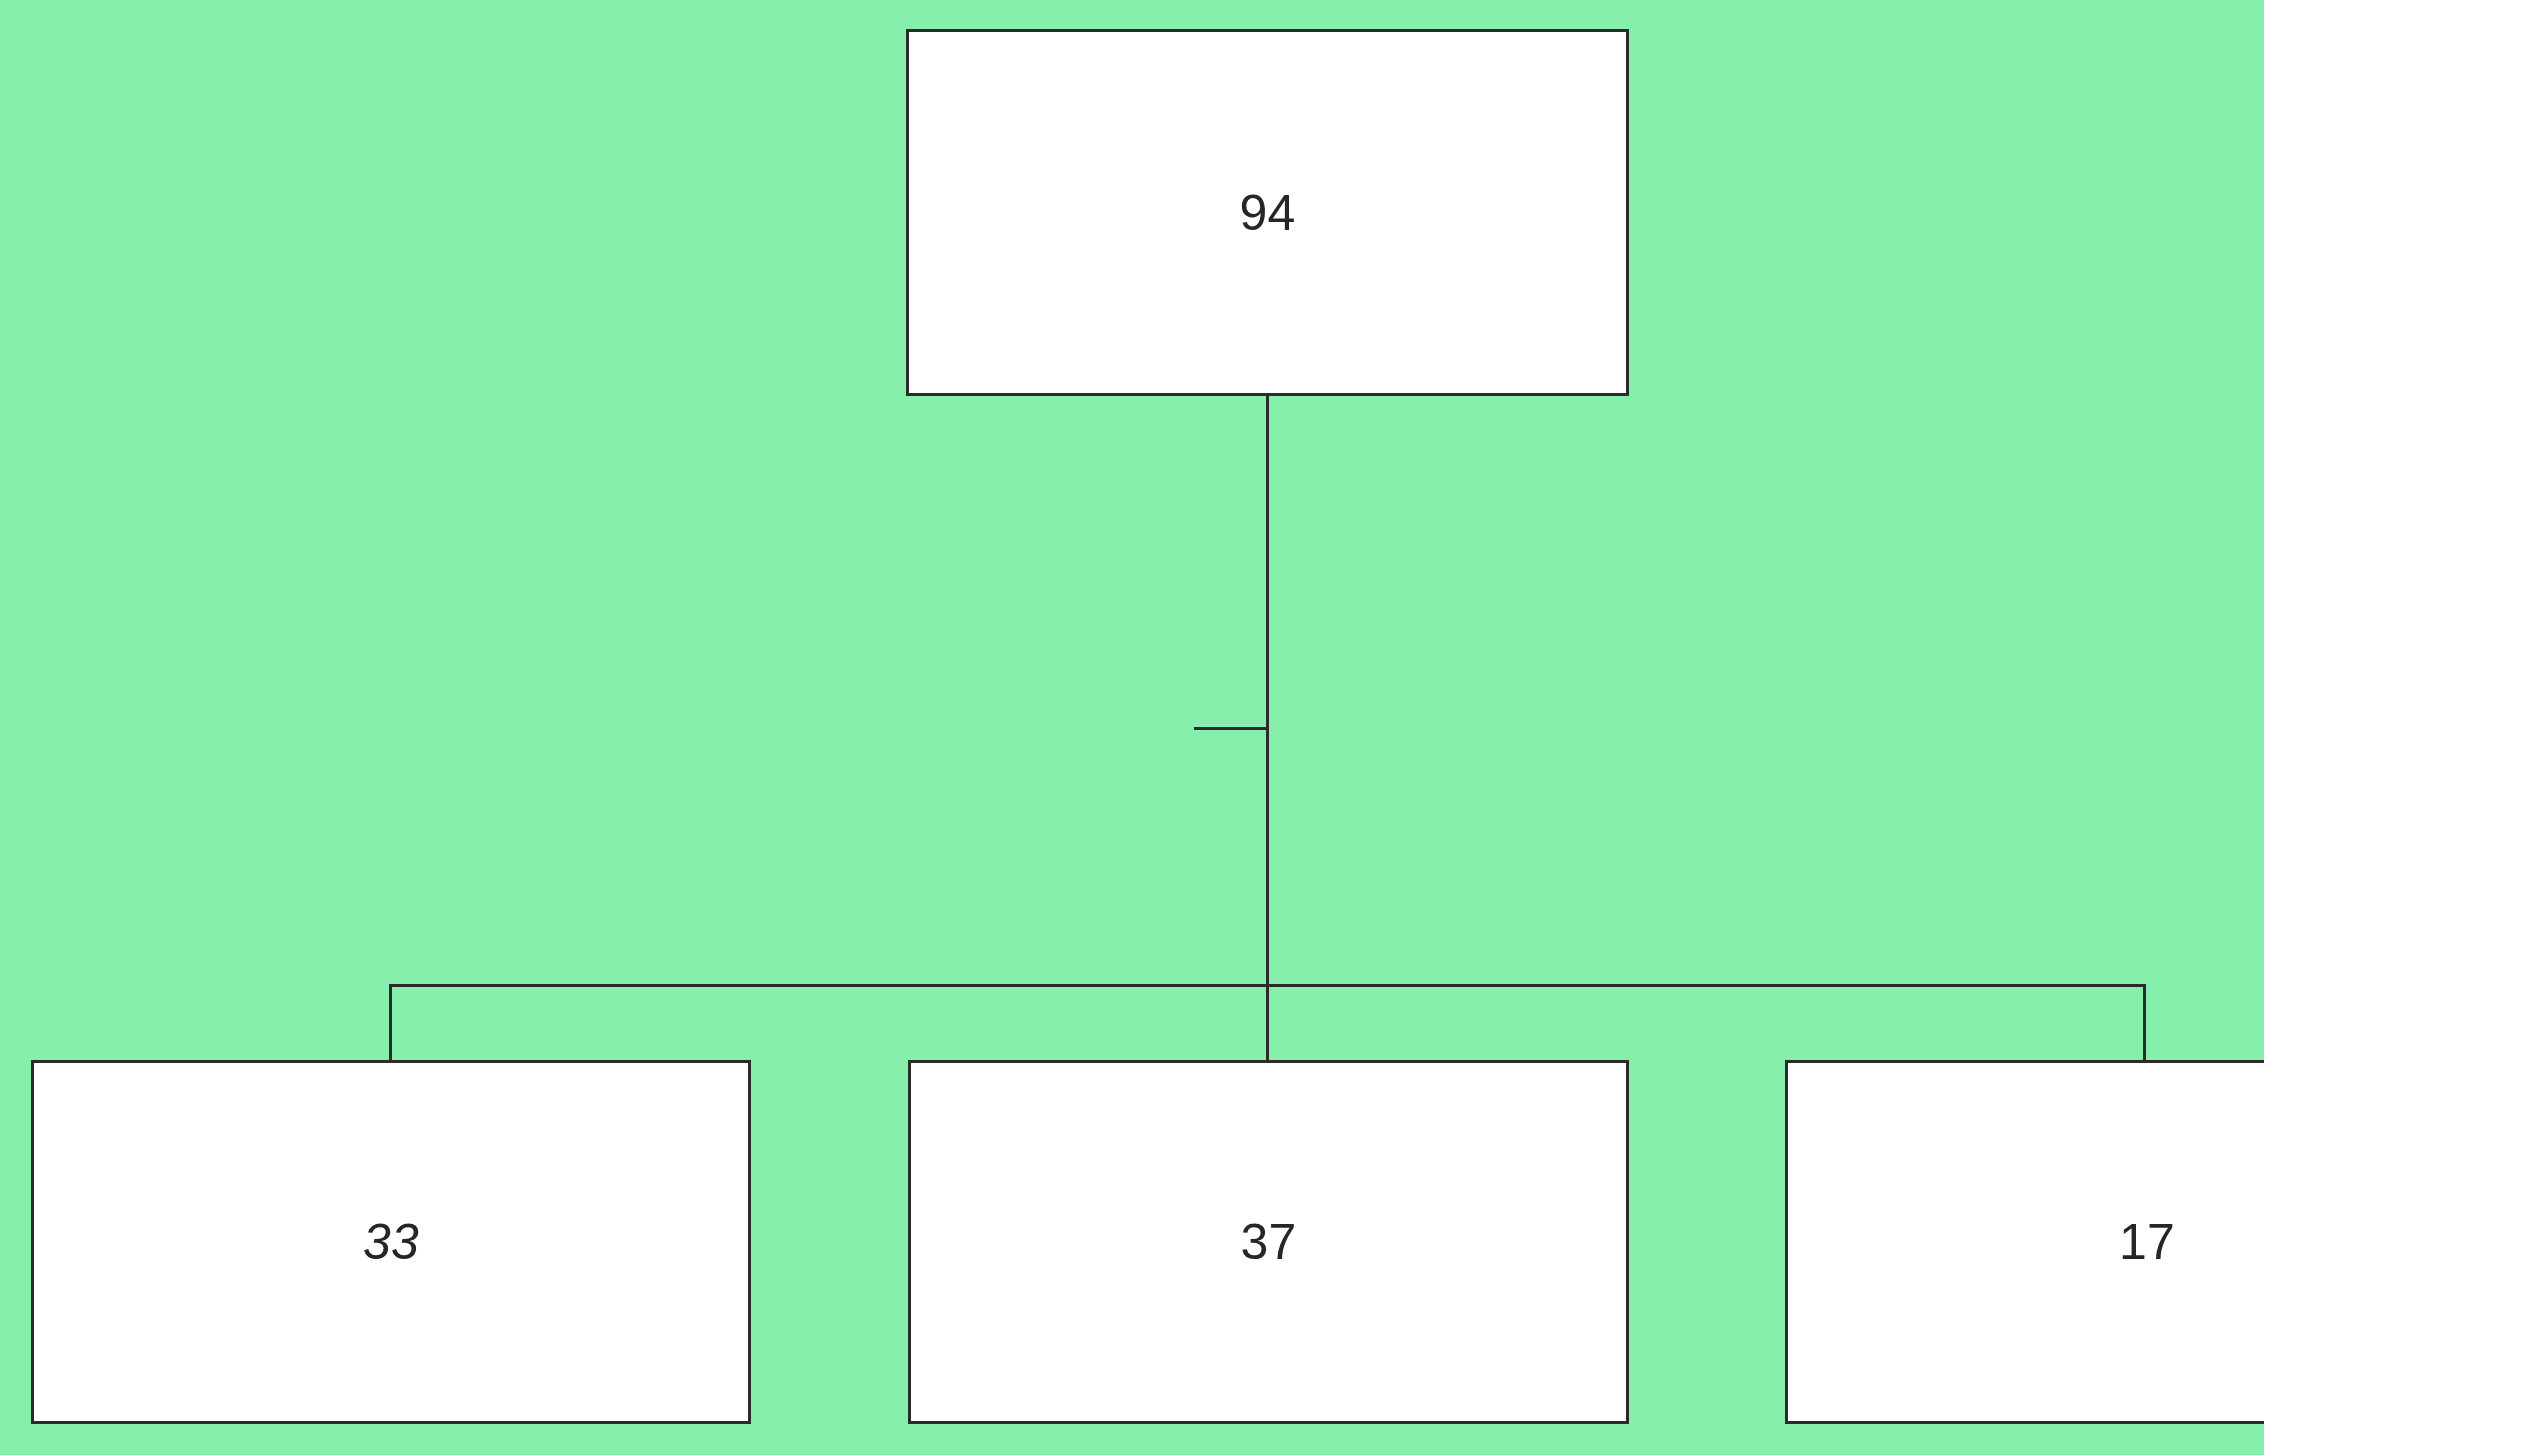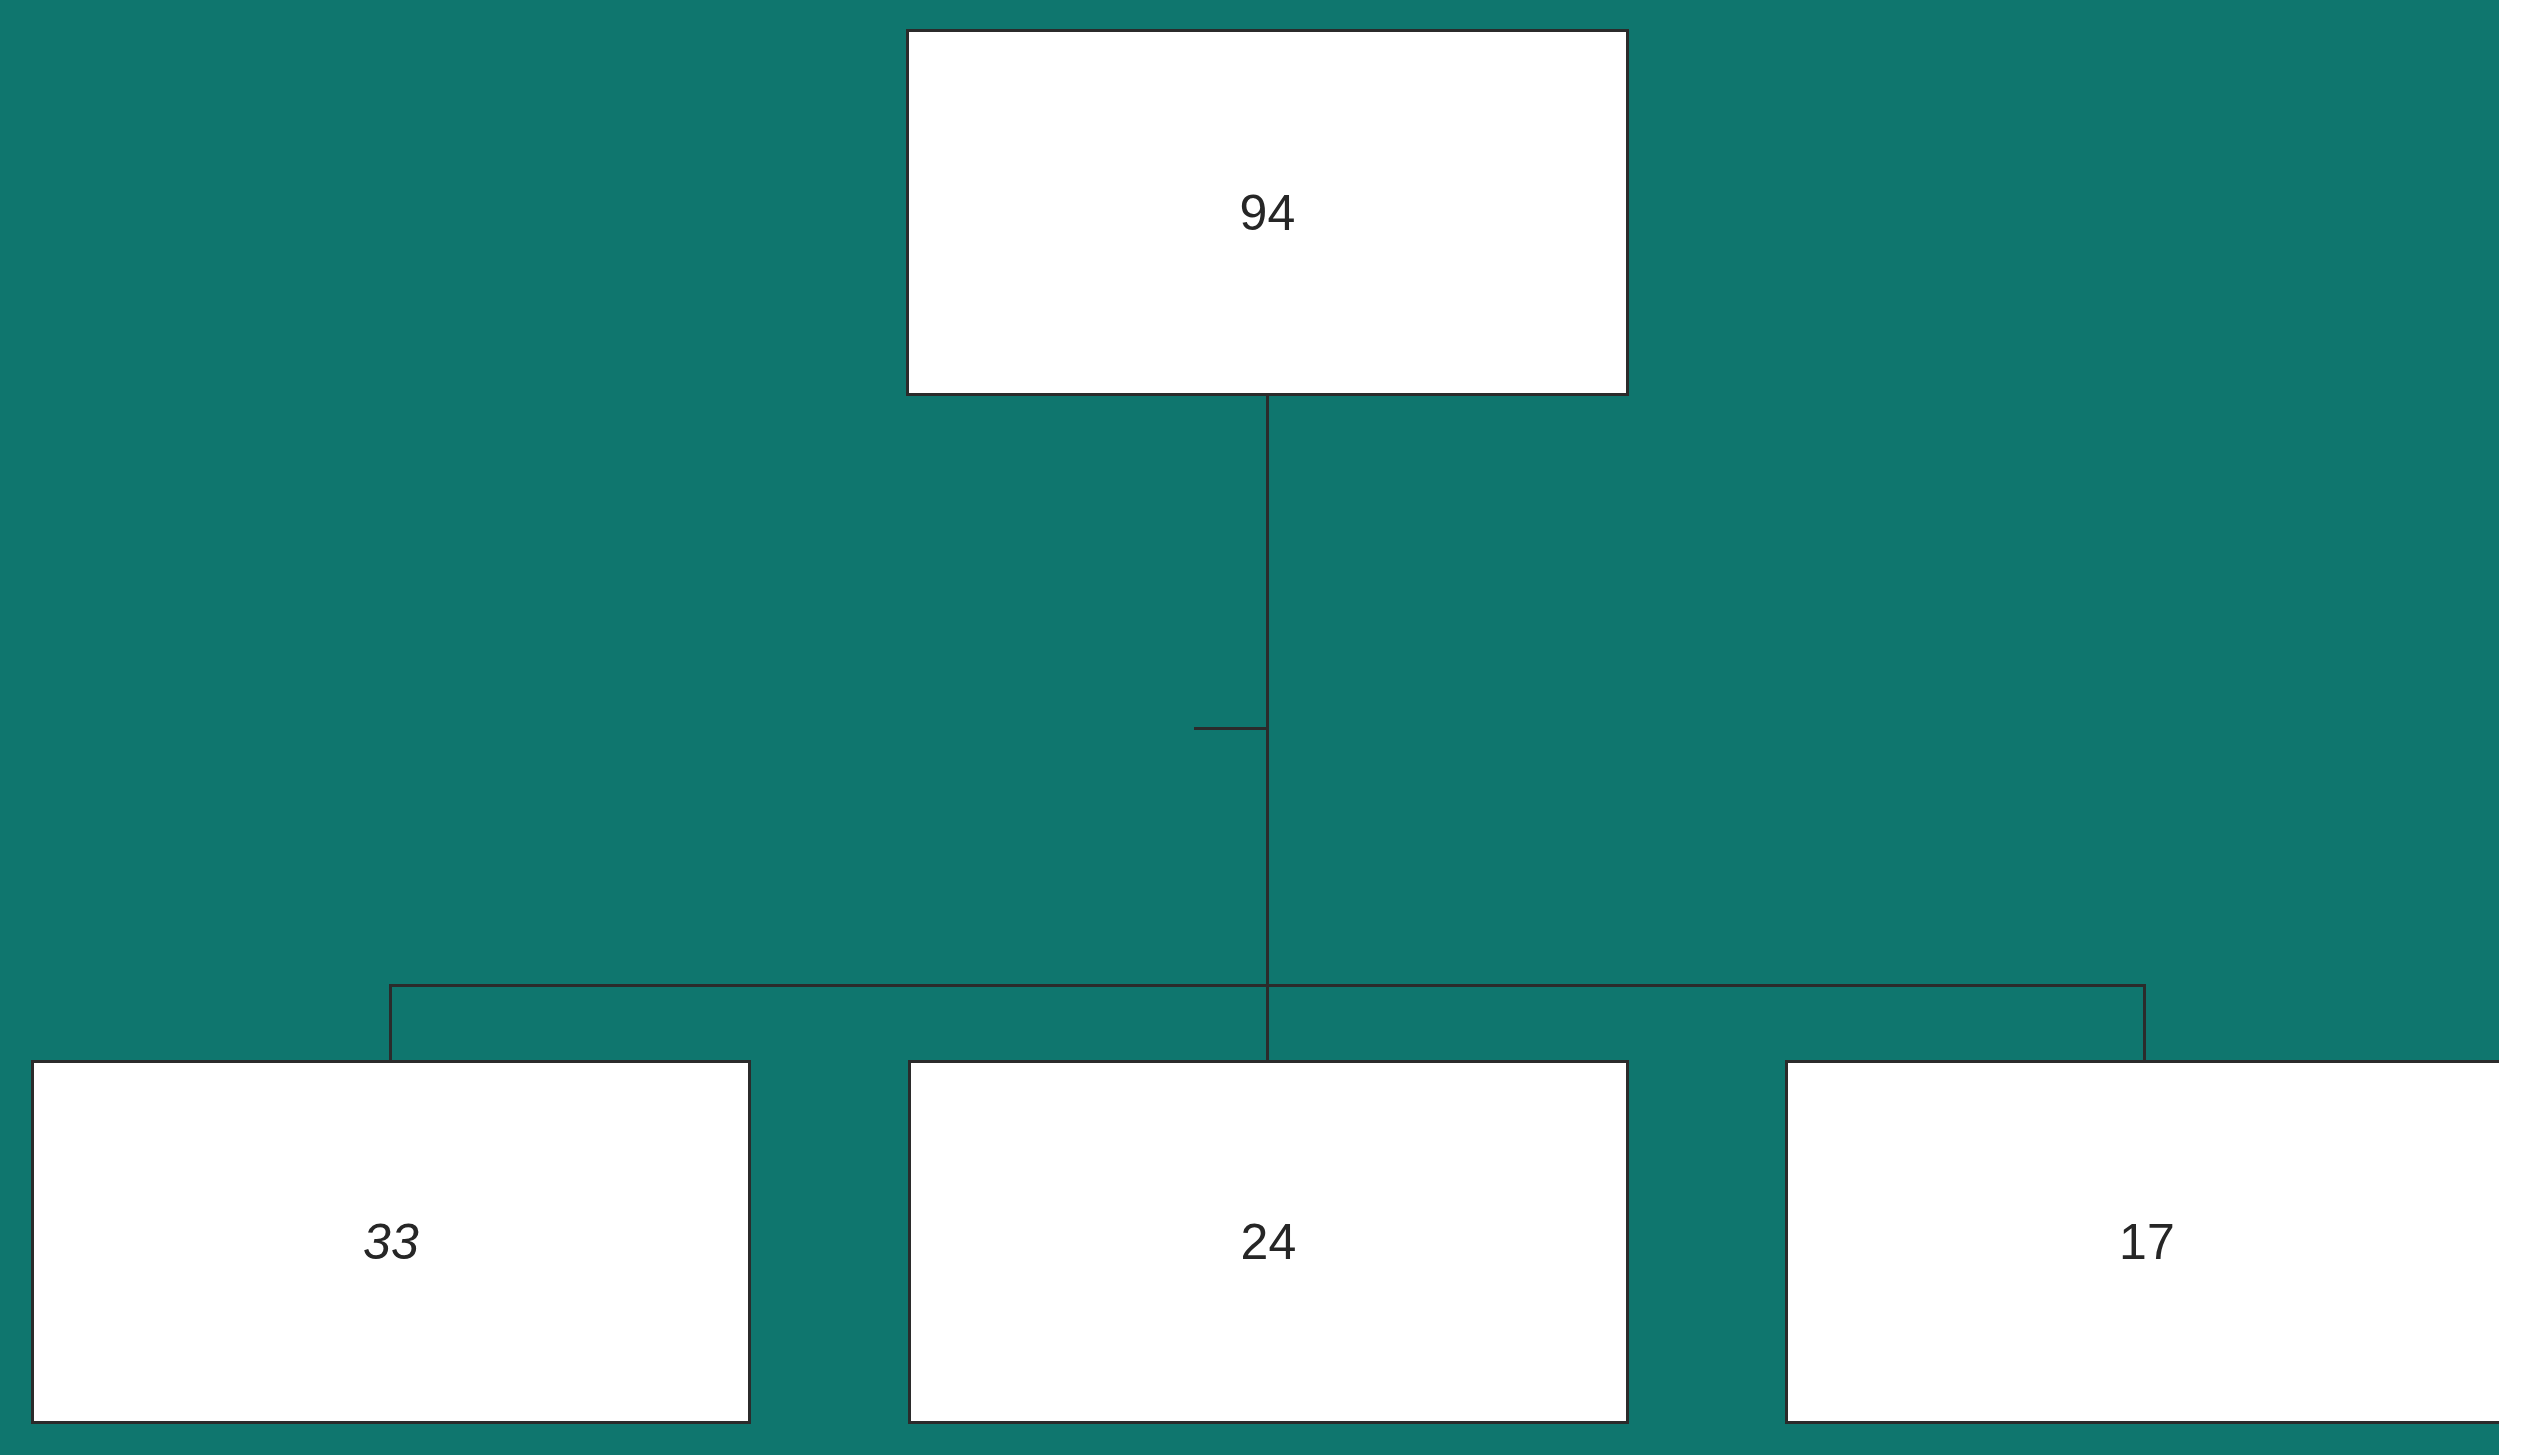--- a/index.html
+++ b/index.html
@@ -6,23 +6,23 @@
   html, body {
     margin: 0;
     padding: 0;
     background: #ffffff;
   }
   body {
     font-family: "Liberation Sans", sans-serif;
   }
   #canvas {
     position: relative;
-    width: 2499px;
+    width: 2264px;
     height: 1456px;
-    background: #0f766e;
+    background: #86efac;
     overflow: hidden;
   }
   .node {
     position: absolute;
     box-sizing: border-box;
     background: #ffffff;
     border: 3.4px solid #2b2b2b;
     display: flex;
     flex-direction: column;
     align-items: center;
@@ -88,21 +88,21 @@
   <div class="conn-h" id="bar-split"></div>
 
   <div class="conn-v" id="leg-low"></div>
   <div class="conn-v" id="leg-high"></div>
 
   <div class="node" id="box-low">
     <div class="node-line node-count">33</div>
   </div>
 
   <div class="node" id="box-medium">
-    <div class="node-line node-count">24</div>
+    <div class="node-line node-count">37</div>
   </div>
 
   <div class="node" id="box-high">
     <div class="node-line node-count">17</div>
   </div>
 
 </div>
 
 
 </body></html>

